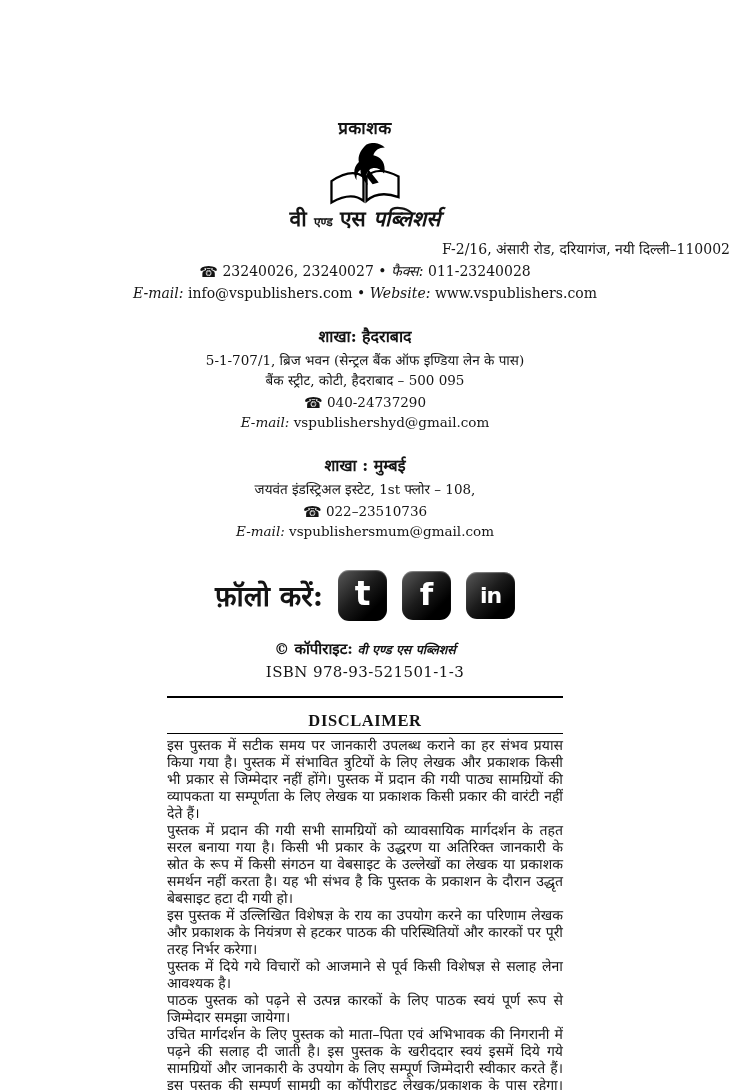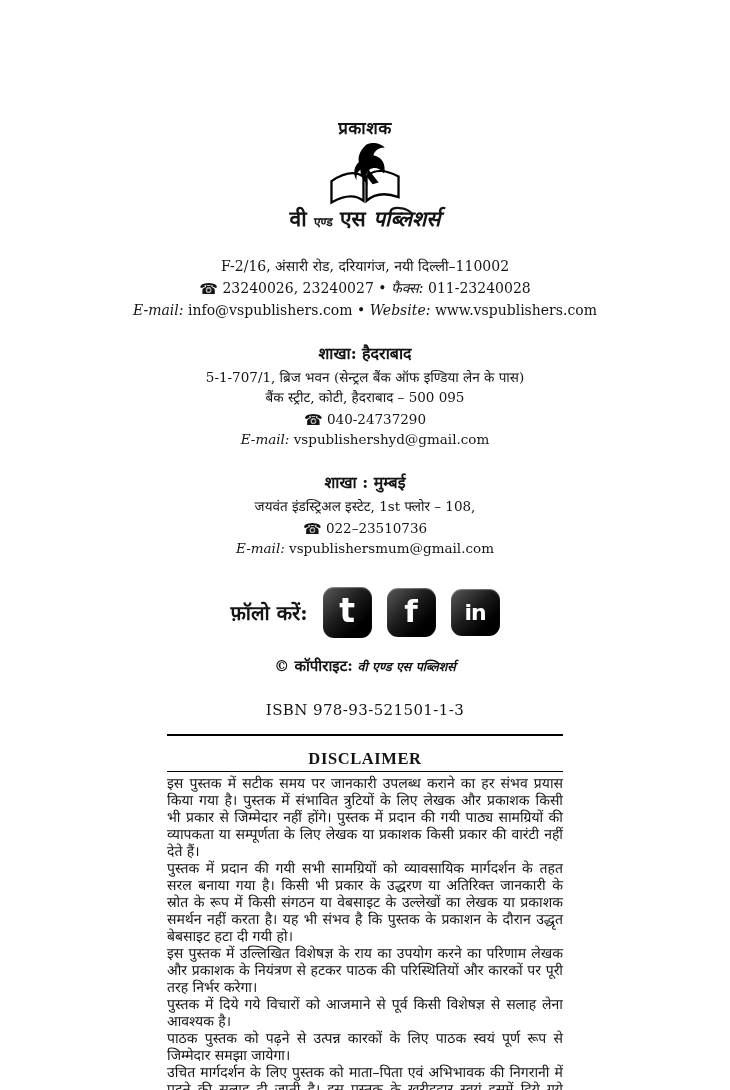--- a/index.html
+++ b/index.html
@@ -13,46 +13,46 @@
 
   .publisher-heading{font-size:17px;font-weight:bold;letter-spacing:.5px;}
 
   .logo-wrap{margin-top:4px;}
   .logo-svg{display:block;margin:0 auto;}
   .logo-text{font-size:21px;font-weight:bold;margin-top:0;line-height:1.1;}
   .logo-text .small{font-size:12px;font-weight:bold;}
   .logo-text .fancy{font-style:italic;text-align:center;}
 
   .ho-line{font-size:14px;line-height:1.5;}
-  .ho-address{margin-top:26px;}
+  .ho-address{margin-top:9px;text-align:right;}
   .lbl-italic{font-style:italic;}
   .phone-glyph{font-size:15px;position:relative;top:1px;}
 
   .branch{margin-top:21px;}
   .branch-heading{font-size:16px;font-weight:bold;margin-bottom:4px;}
   .branch-line{font-size:13.5px;line-height:1.48;}
 
   .follow-row{margin-top:28px;display:flex;justify-content:center;align-items:center;gap:15px;}
-  .follow-label{font-size:20px;font-weight:bold;}
+  .follow-label{font-size:28px;font-weight:bold;}
   .sicon{
     width:49px;height:47px;border-radius:11px;
     background:linear-gradient(135deg,#5a5a5a 0%,#1c1c1c 45%,#000 75%);
     color:#fff;display:flex;align-items:center;justify-content:center;
     font-family:"DejaVu Sans",sans-serif;font-weight:bold;
     box-shadow:inset 0 1px 1px rgba(255,255,255,.35);
   }
   .sicon.tw{font-size:33px;padding-bottom:4px;}
   .sicon.fb{font-size:31px;padding-bottom:2px;}
   .sicon.li{font-size:22px;letter-spacing:-1px;}
 
   .copyright-line{margin-top:17px;font-size:15px;}
   .copyright-label{font-weight:bold;text-align:right;}
   .copyright-name{font-size:12.5px;font-weight:bold;font-style:italic;}
 
-  .isbn-line{margin-top:26px;font-size:15px;letter-spacing:.4px;}
+  .isbn-line{margin-top:5px;font-size:15px;letter-spacing:.4px;}
 
   .disclaimer{width:396px;margin:15px auto 0;text-align:left;}
   .disc-rule{border:0;border-top:2px solid #000;margin:0;}
   .disc-heading{
     text-align:center;font-family:"Liberation Serif","DejaVu Serif",serif;
     font-size:16.5px;font-weight:bold;letter-spacing:.6px;
     margin:13px 0 2px 0;
   }
   .disc-rule2{border:0;border-top:1.6px solid #000;margin:0 0 3px 0;}
   .disc-body p{

